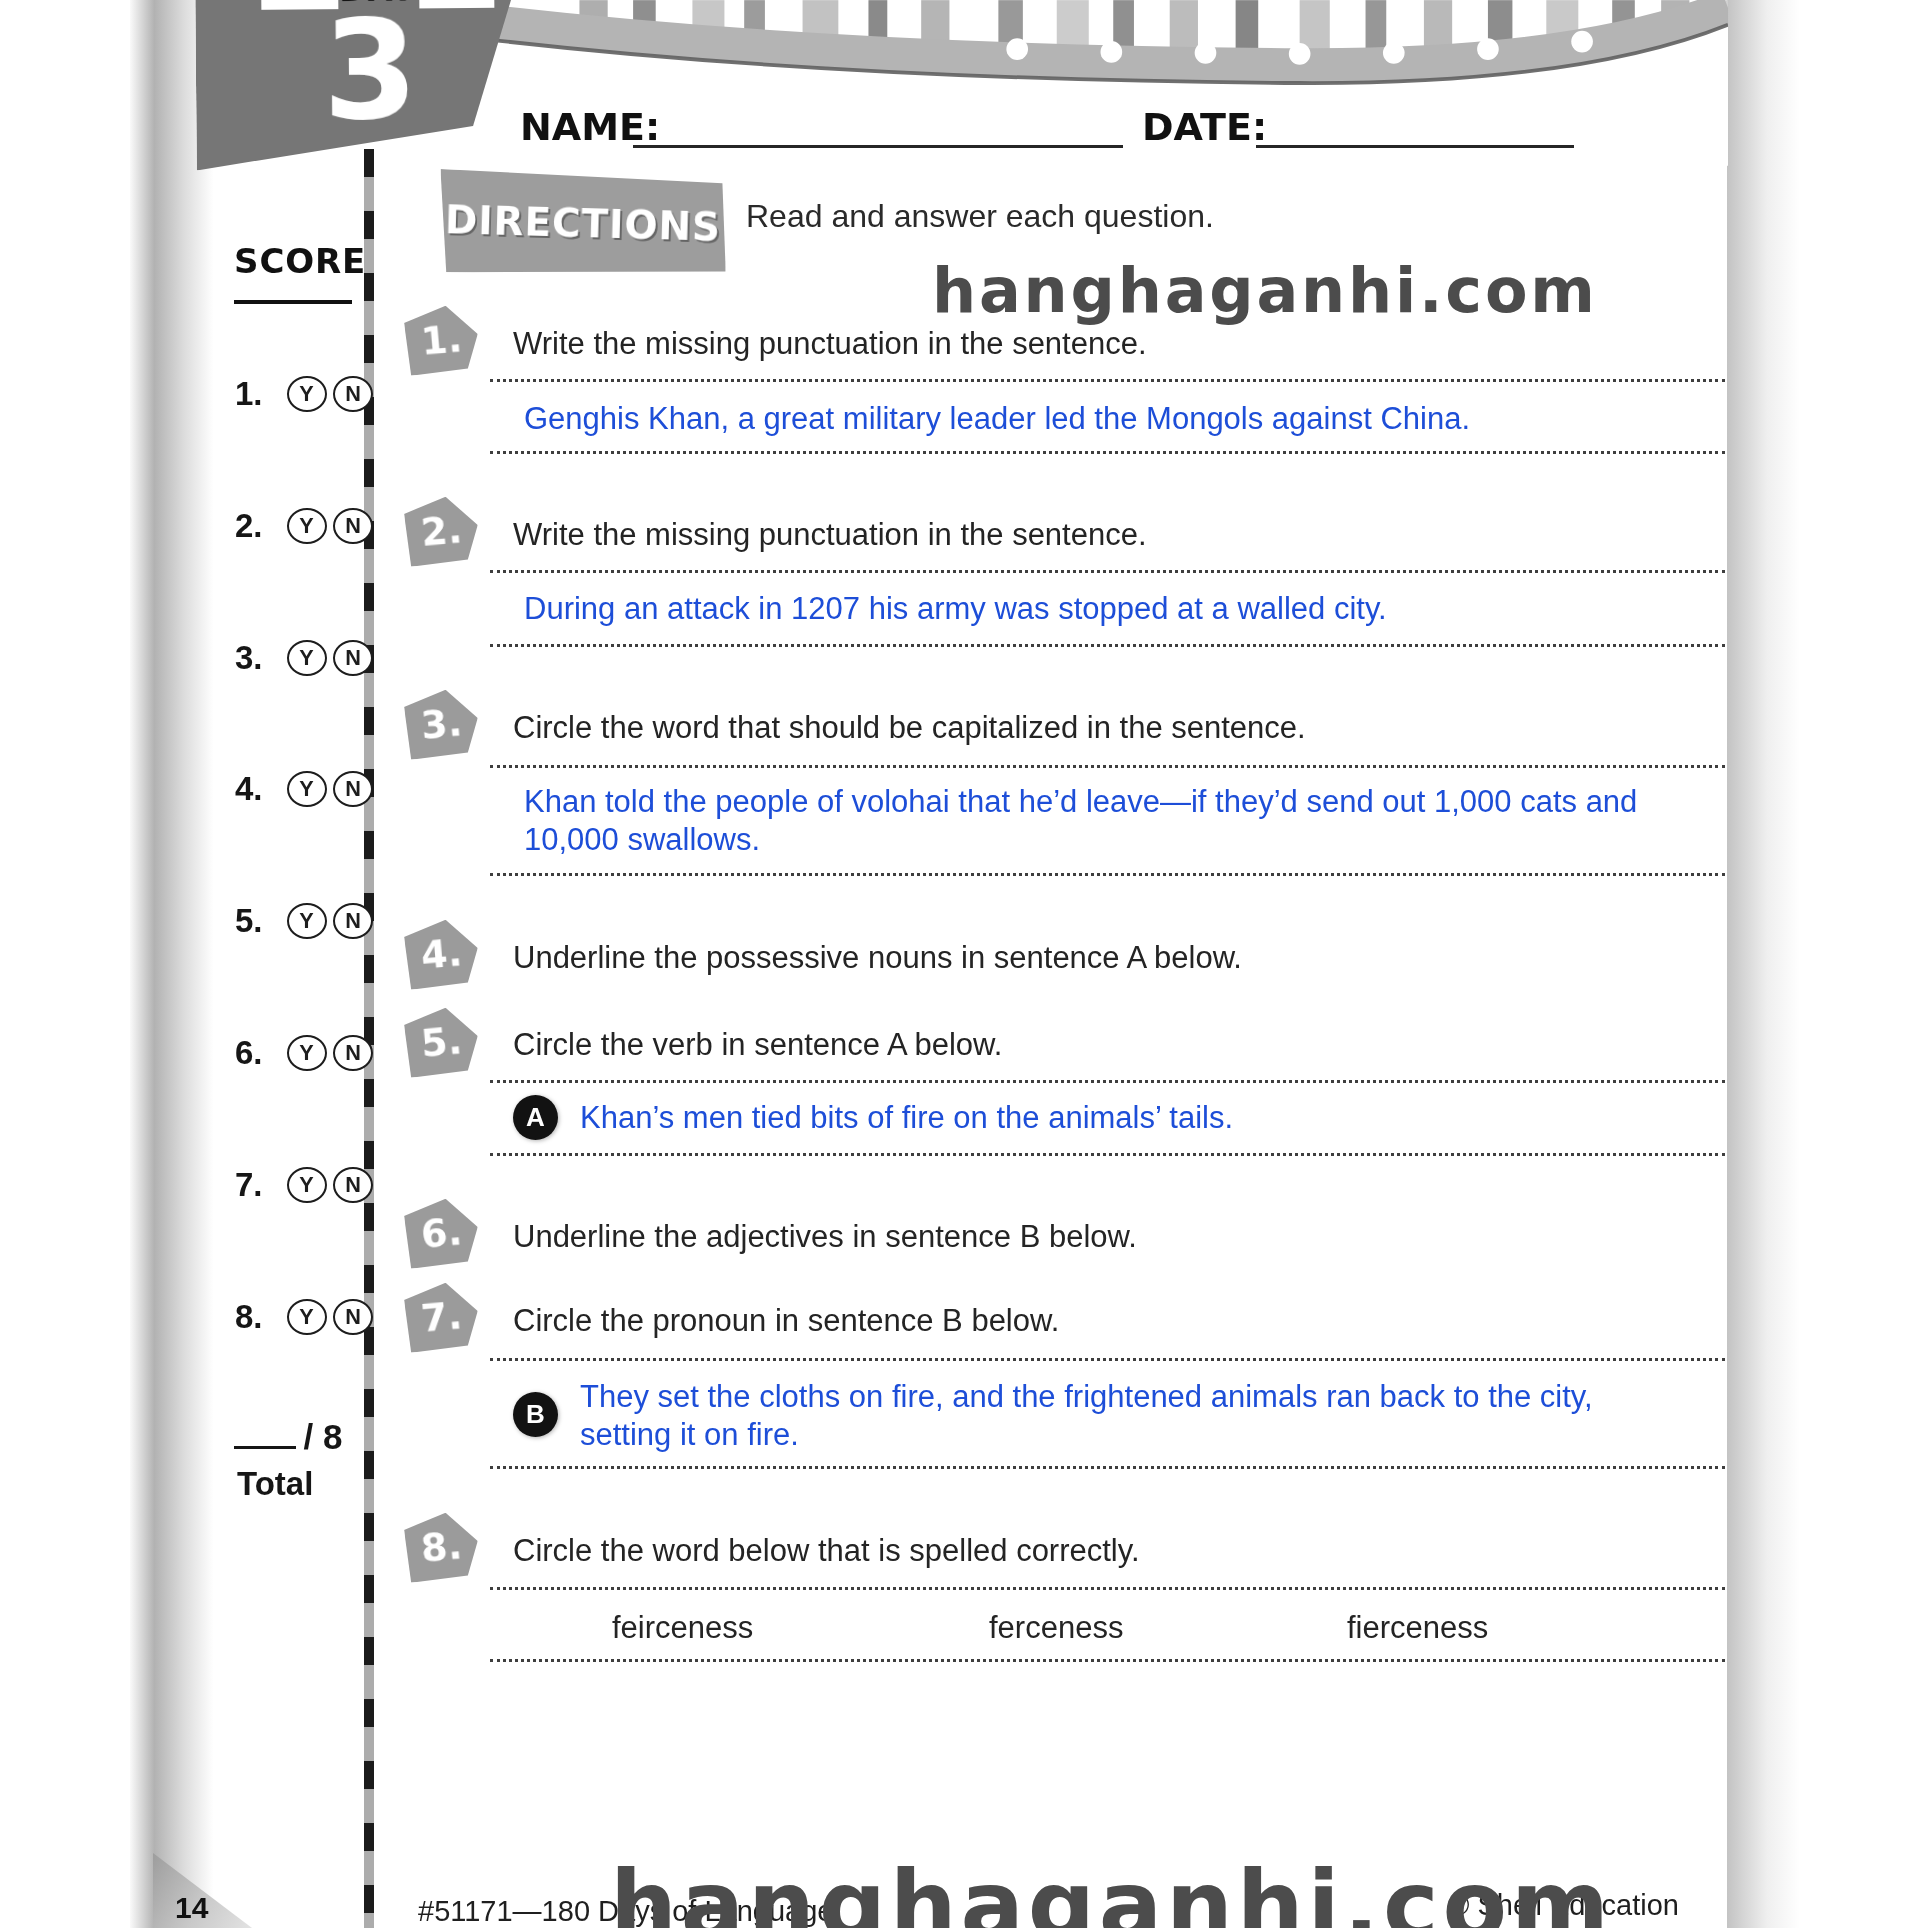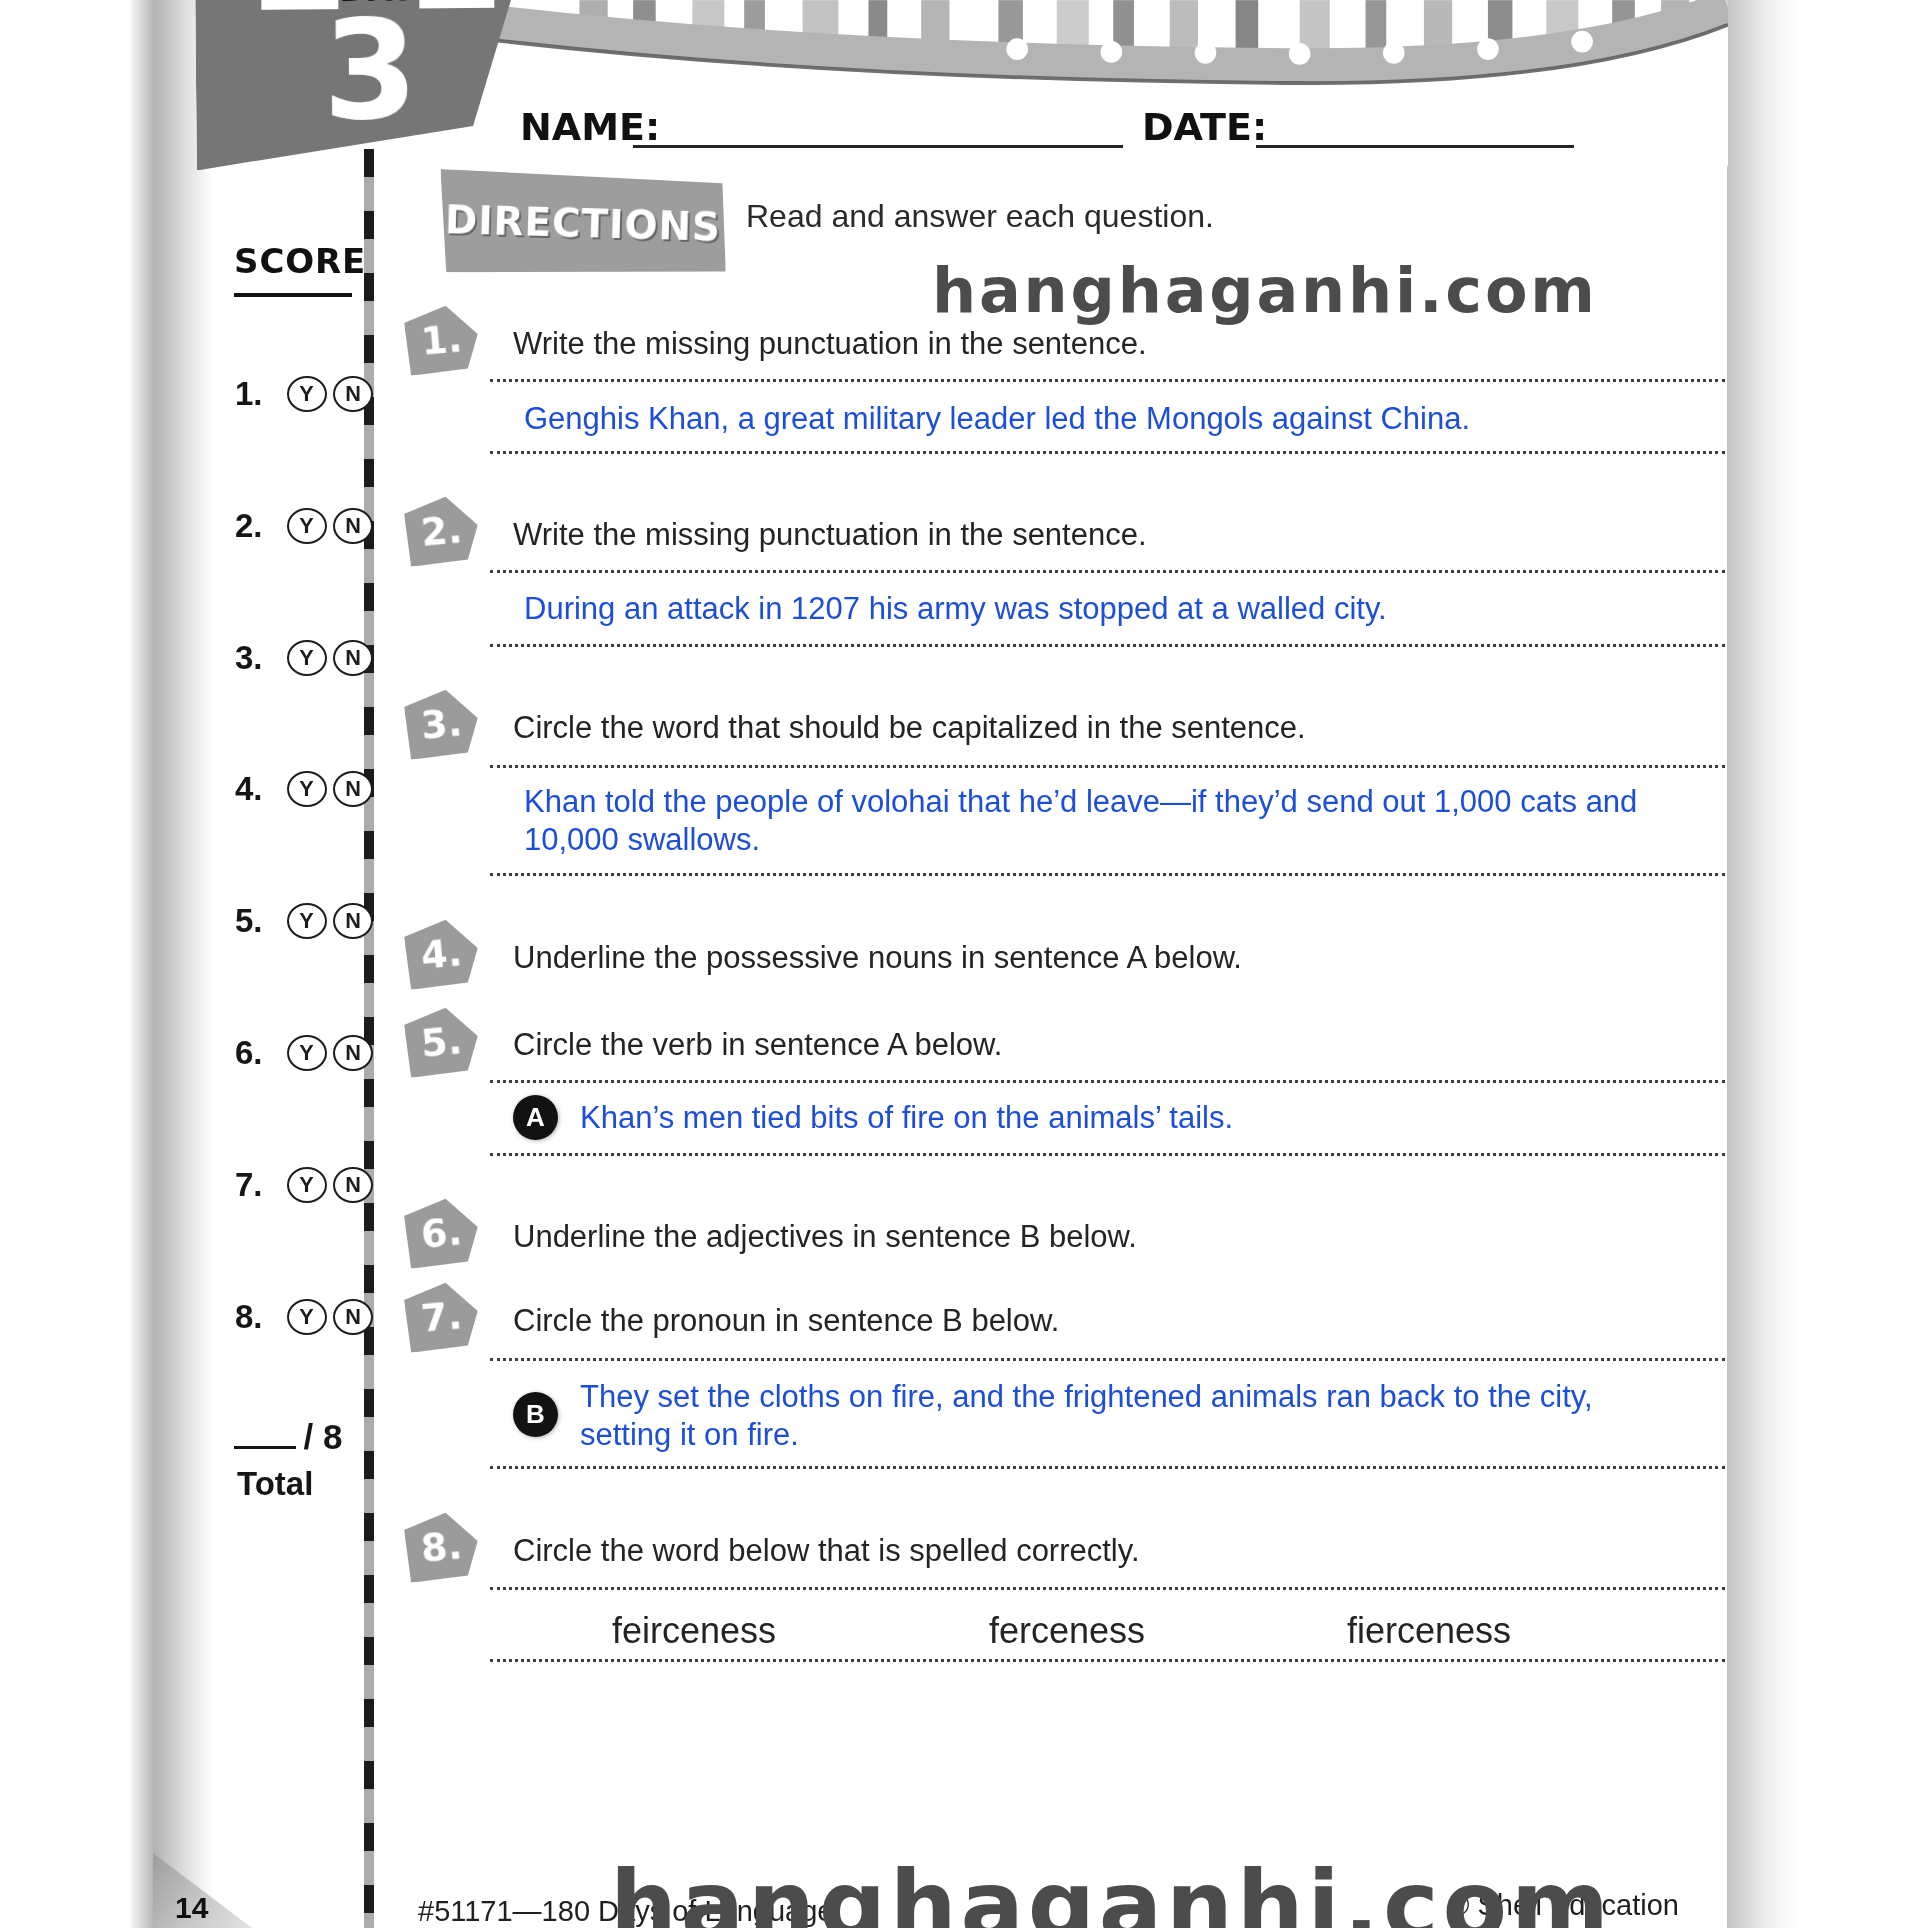--- a/index.html
+++ b/index.html
@@ -60,21 +60,21 @@
   #directions-text{left:746px;top:198px;font-size:32px;color:#2a2a2a;}
 
   
   .watermark{font-family:"DejaVu Sans",sans-serif;font-weight:bold;color:#4c4c4c;z-index:40;}
   #watermark-mid{left:932px;top:254px;font-size:62px;letter-spacing:2.8px;}
   #watermark-bottom{left:610px;top:1851px;font-size:94px;letter-spacing:3.8px;}
 
   
   #score-title{left:234px;top:241px;width:118px;text-align:left;
     font-family:"DejaVu Sans",sans-serif;font-weight:bold;font-size:34px;letter-spacing:0.9px;color:#111;
-    border-bottom:4.7px solid #111;padding-bottom:12px;}
+    border-bottom:4.7px solid #111;padding-bottom:19px;}
   .score-row{left:235px;height:41px;display:flex;align-items:center;gap:6.6px;}
   .score-num{font-weight:bold;font-size:33px;color:#161616;width:45px;}
   .yn{display:inline-flex;align-items:center;justify-content:center;
     width:36px;height:32px;border:2.8px solid #1d1d1d;border-radius:50%;
     font-weight:bold;font-size:21.7px;color:#1d1d1d;background:#fff;}
   #score-total-line{left:234px;top:1417px;font-weight:bold;font-size:35px;color:#161616;}
   .blank-line{display:inline-block;width:62px;border-bottom:3.8px solid #161616;height:28px;margin-right:7.5px;}
   #score-total-label{left:237px;top:1465px;width:113px;
     font-weight:bold;font-size:33px;color:#161616;}
 
@@ -85,21 +85,21 @@
     transform:rotate(-3deg);
     filter:drop-shadow(2.8px 3.8px 2.8px rgba(0,0,0,.35));}
   .q-badge span{font-family:"DejaVu Sans",sans-serif;font-weight:bold;font-size:38px;color:#fff;transform:rotate(-2deg);}
   .q-prompt{left:513px;font-size:31px;color:#242424;line-height:38px;}
   .dots{left:490px;width:1235px;height:0;border-top:3.8px dotted #3e3e3e;}
   .answer{font-size:31px;color:#1d4ed8;line-height:38px;}
   .s-badge{width:45px;height:45px;background:#121212;border-radius:50%;
     display:flex;align-items:center;justify-content:center;
     filter:drop-shadow(1.9px 1.9px 1.9px rgba(0,0,0,.3));}
   .s-badge span{font-weight:bold;font-size:26px;color:#fff;}
-  .word-option{font-size:36px;color:#242424;}
+  .word-option{font-size:31px;color:#242424;}
 
   
   .footer-text{font-size:29px;color:#1f1f1f;}
   #footer-page-number{left:175px;top:1891px;font-weight:bold;font-size:30px;color:#111;font-style:normal;z-index:5;}
   #footer-book-id{left:418px;top:1895px;z-index:5;}
   #footer-publisher{left:1448px;top:1889px;z-index:5;}
 </style>
 </head>
 <body>
 

